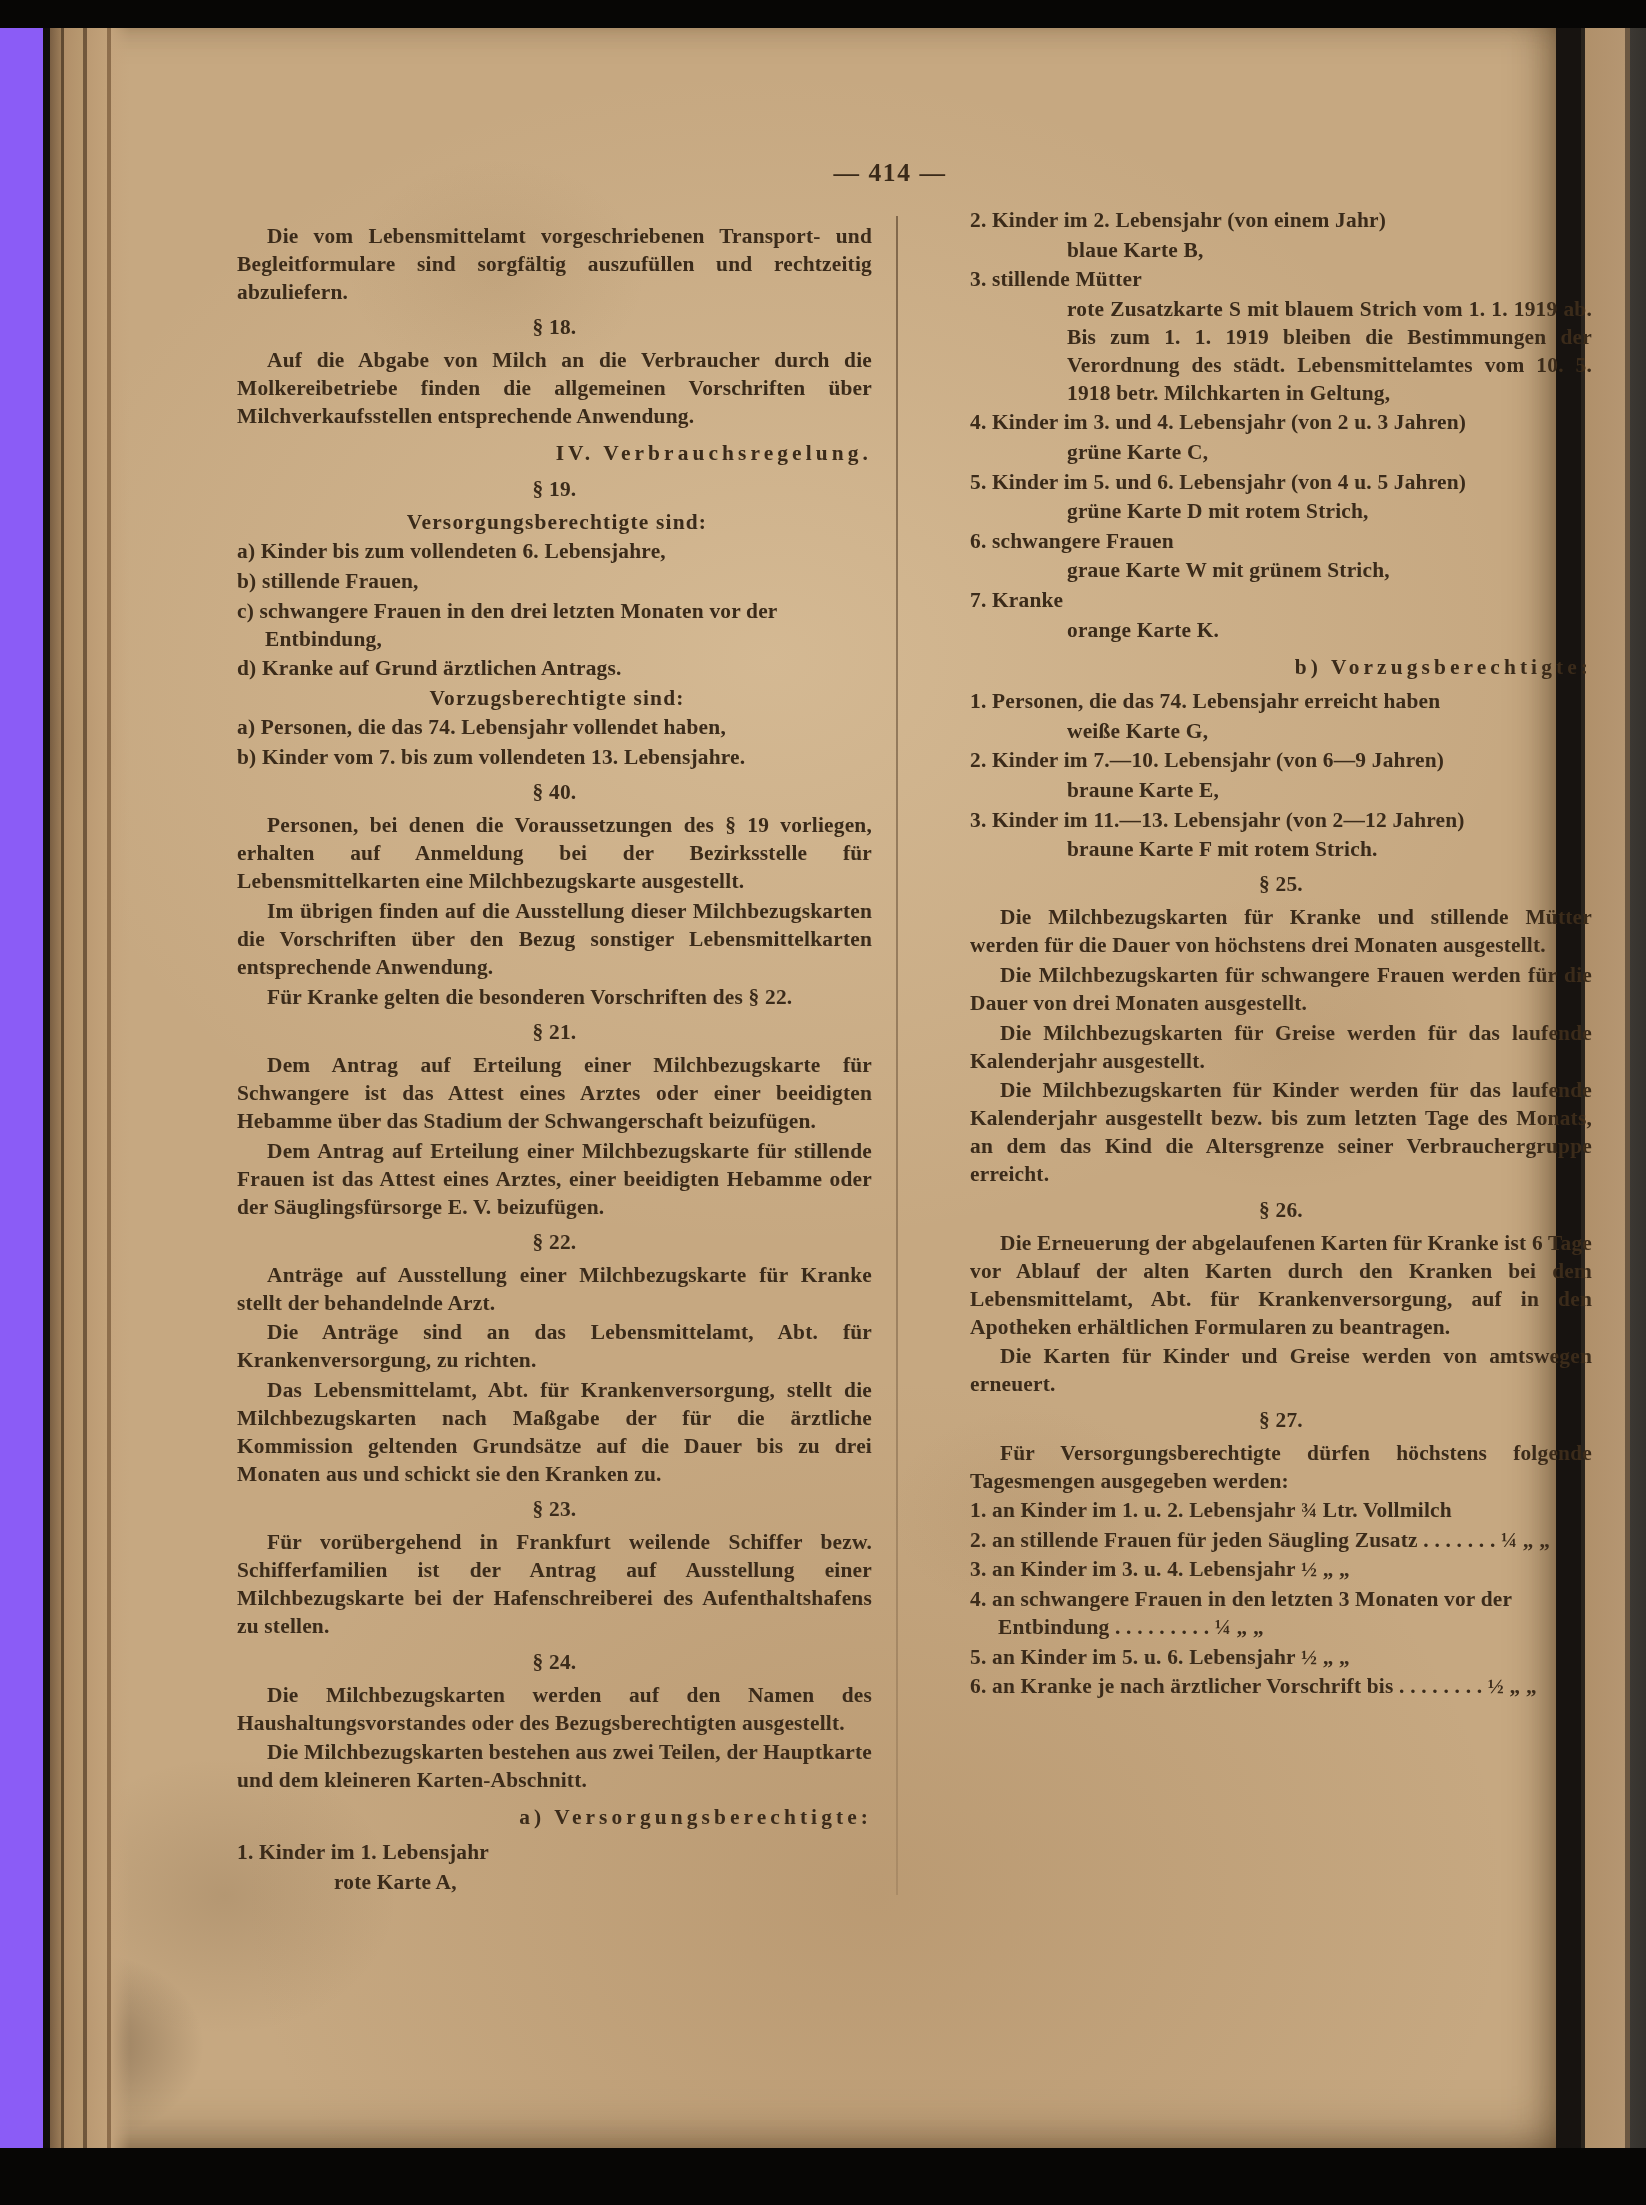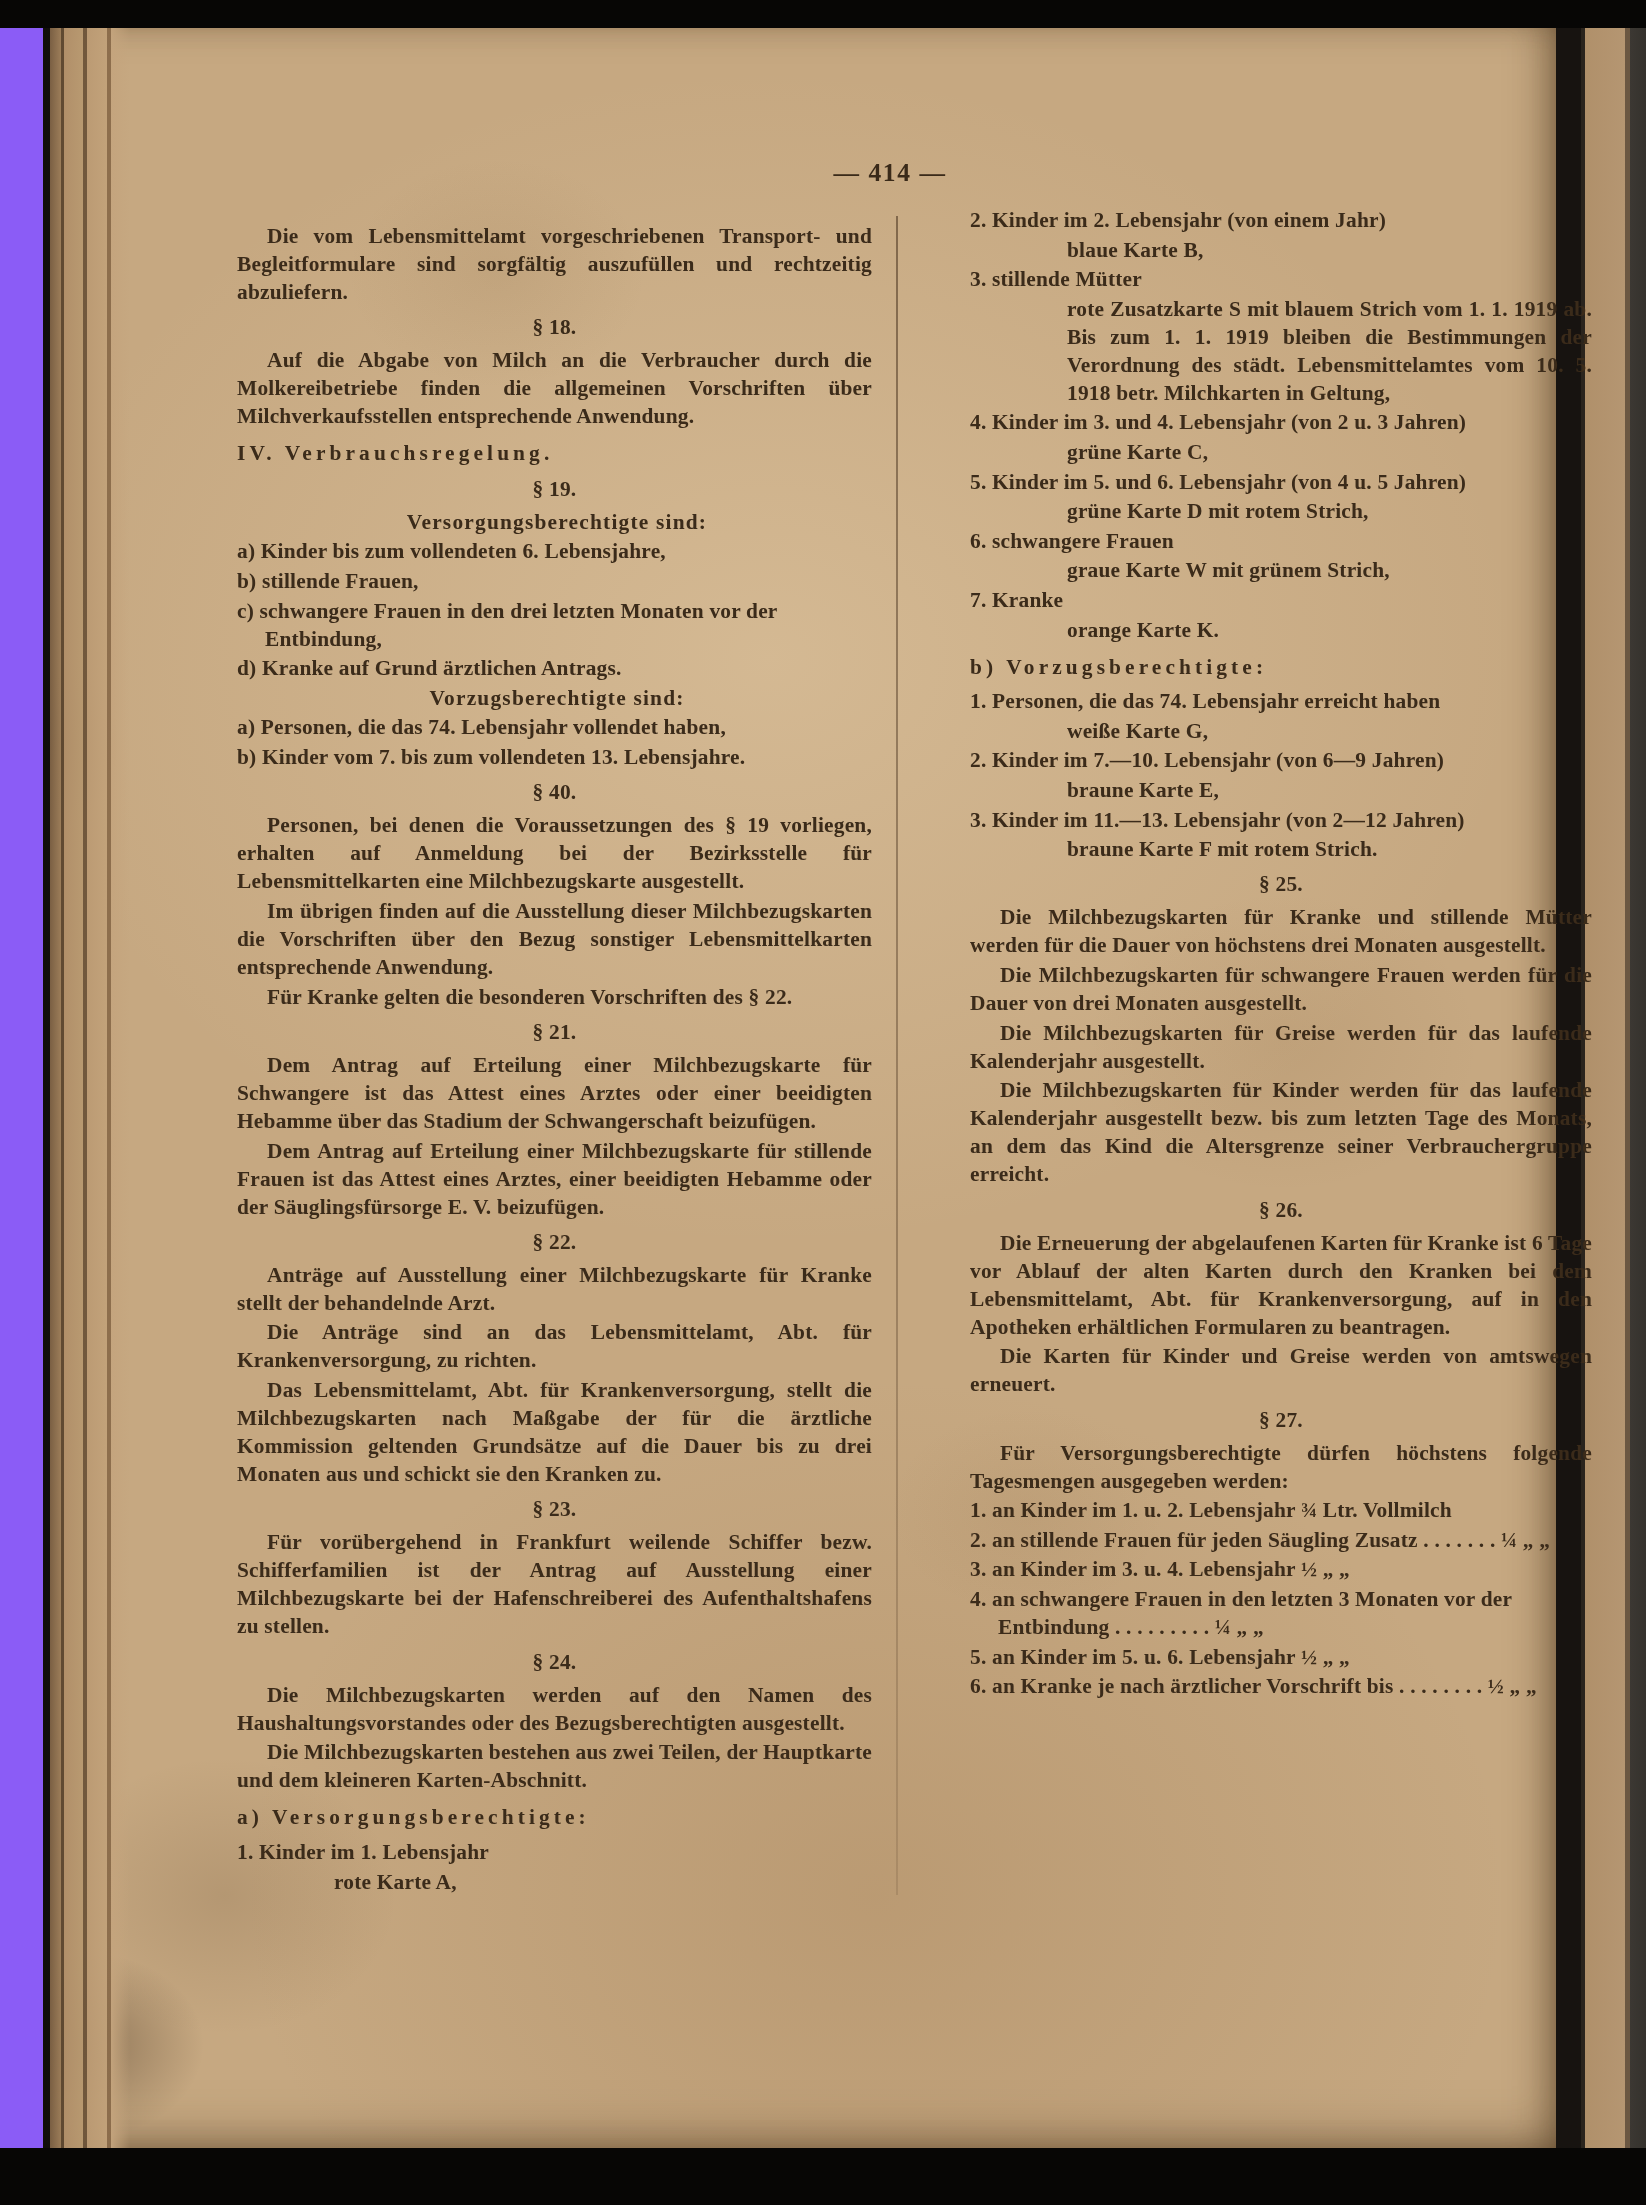--- a/index.html
+++ b/index.html
@@ -68,21 +68,21 @@
   }
   .col {
     position:absolute; z-index:5; color:#3b2b1a;
     font-size:21.4px; line-height:28px; font-weight:bold; letter-spacing:0.2px;
   }
   #col-left  { left:237px;  top:222px; width:635px;  height:1745px; overflow:hidden; }
   #col-right { left:952px; top:206px; width:622px;  height:1762px; overflow:hidden;margin-left:18px; }
   .blk { margin:0 0 1.6px 0; }
   .para     { text-indent:30px; text-align:justify; }
   .sect     { text-align:center; margin:7.4px 0 5px; }
-  .sect-wide{ text-align:left; margin:9px 0 6.6px; letter-spacing:4.1px; }
+  .sect-wide{ text-align:right; margin:9px 0 6.6px; letter-spacing:4.1px; }
   .label    { padding-left:5px; letter-spacing:1.2px;text-align:center; }
   .item     { padding-left:28px; text-indent:-28px; text-align:left; }
   .sub      { padding-left:97px; }
   .subpara  { padding-left:97px; text-align:justify; }
 </style>
 </head>
 <body>
 
 <div class="scan">
   <div class="paper"></div>

